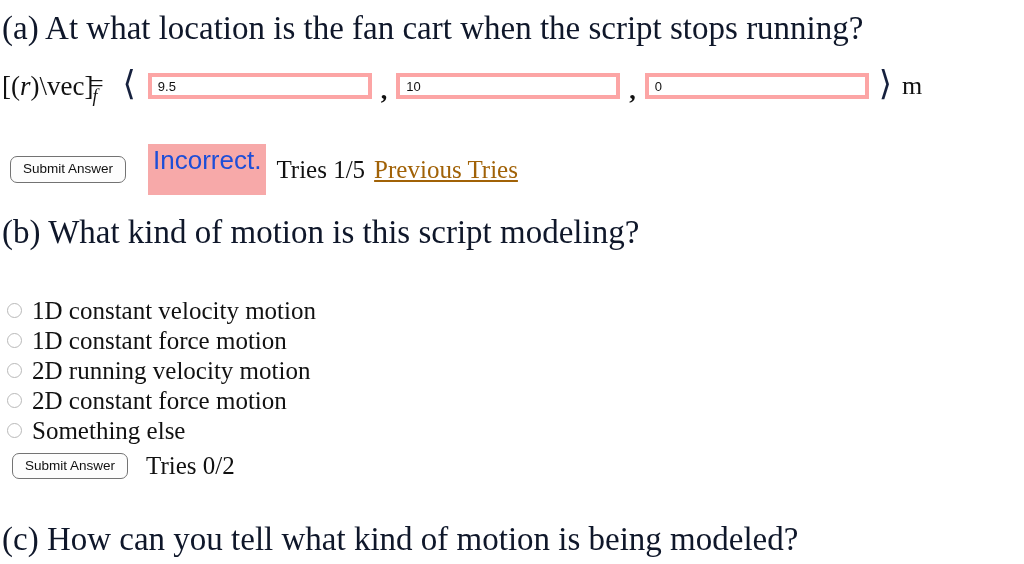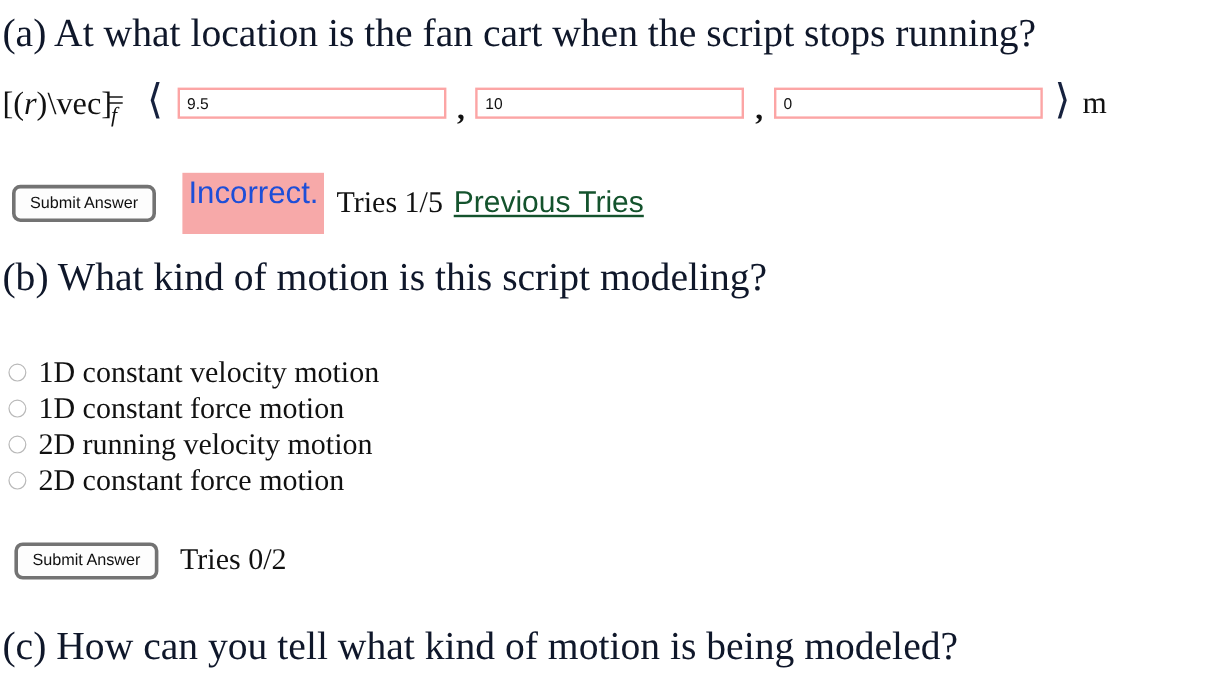--- a/index.html
+++ b/index.html
@@ -80,21 +80,21 @@
     position: relative;
     top: -2px;
   }
   #bracket-open { margin-left: 10px; margin-right: 12px; }
   #bracket-close { margin-left: 10px; margin-right: 10px; }
 
   .vec-input {
     width: 224px;
     height: 26px;
     box-sizing: border-box;
-    border: 2px solid #fca5a5;
+    border: 4px solid #fca5a5;
     background: #ffffff;
     font-family: "Liberation Sans", "DejaVu Sans", sans-serif;
     font-size: 13px;
     color: #111111;
     padding: 2px 6px;
     outline: none;
     border-radius: 0;
   }
 
   .comma {
@@ -120,21 +120,21 @@
     align-items: center;
   }
   #submit-row-a { left: 10px; top: 144px; }
   #submit-row-b { left: 12px; top: 452px; }
 
   .submit-btn {
     font-family: "Liberation Sans", "DejaVu Sans", sans-serif;
     font-size: 13.5px;
     color: #101010;
     background: #fdfdfd;
-    border: 3px solid #737373;
+    border: 1px solid #737373;
     border-radius: 7px;
     padding: 4px 12px 5px 12px;
     line-height: 1.15;
     cursor: pointer;
     white-space: nowrap;
   }
 
   .feedback-badge {
     font-family: Liberation Sans, sans-serif;
     font-size: 26px;
@@ -148,23 +148,23 @@
   .tries-text {
     font-family: "Liberation Serif", "DejaVu Serif", serif;
     font-size: 25px;
     color: #111111;
     margin-left: 10px;
     white-space: nowrap;
   }
   #tries-b { margin-left: 18px; }
 
   .prev-tries-link {
-    font-family: Liberation Sans, sans-serif;
-    font-size: 25px;
-    color: #14532d;
+    font-family: Liberation Serif, serif;
+    font-size: 25px;
+    color: #a16207;
     text-decoration: underline;
     margin-left: 9px;
     cursor: pointer;
     white-space: nowrap;
   }
 
   
   #options-b {
     position: absolute;
     left: 0px;
@@ -251,20 +251,24 @@
     <div class="option-row">
       <span class="radio-mark"></span>
       <span class="option-label">2D running velocity motion</span>
     </div>
 
     <div class="option-row">
       <span class="radio-mark"></span>
       <span class="option-label">2D constant force motion</span>
     </div>
 
+    <div class="option-row">
+      <span class="radio-mark"></span>
+      <span class="option-label">Something else</span>
+    </div>
   </div>
 
   <div class="submit-row" id="submit-row-b">
     <button class="submit-btn">Submit Answer</button>
 
     <span class="tries-text" id="tries-b">Tries 0/2</span>
   </div>
 
   <div class="prompt" id="prompt-c">(c) How can you tell what kind of motion is being modeled?</div>
 

